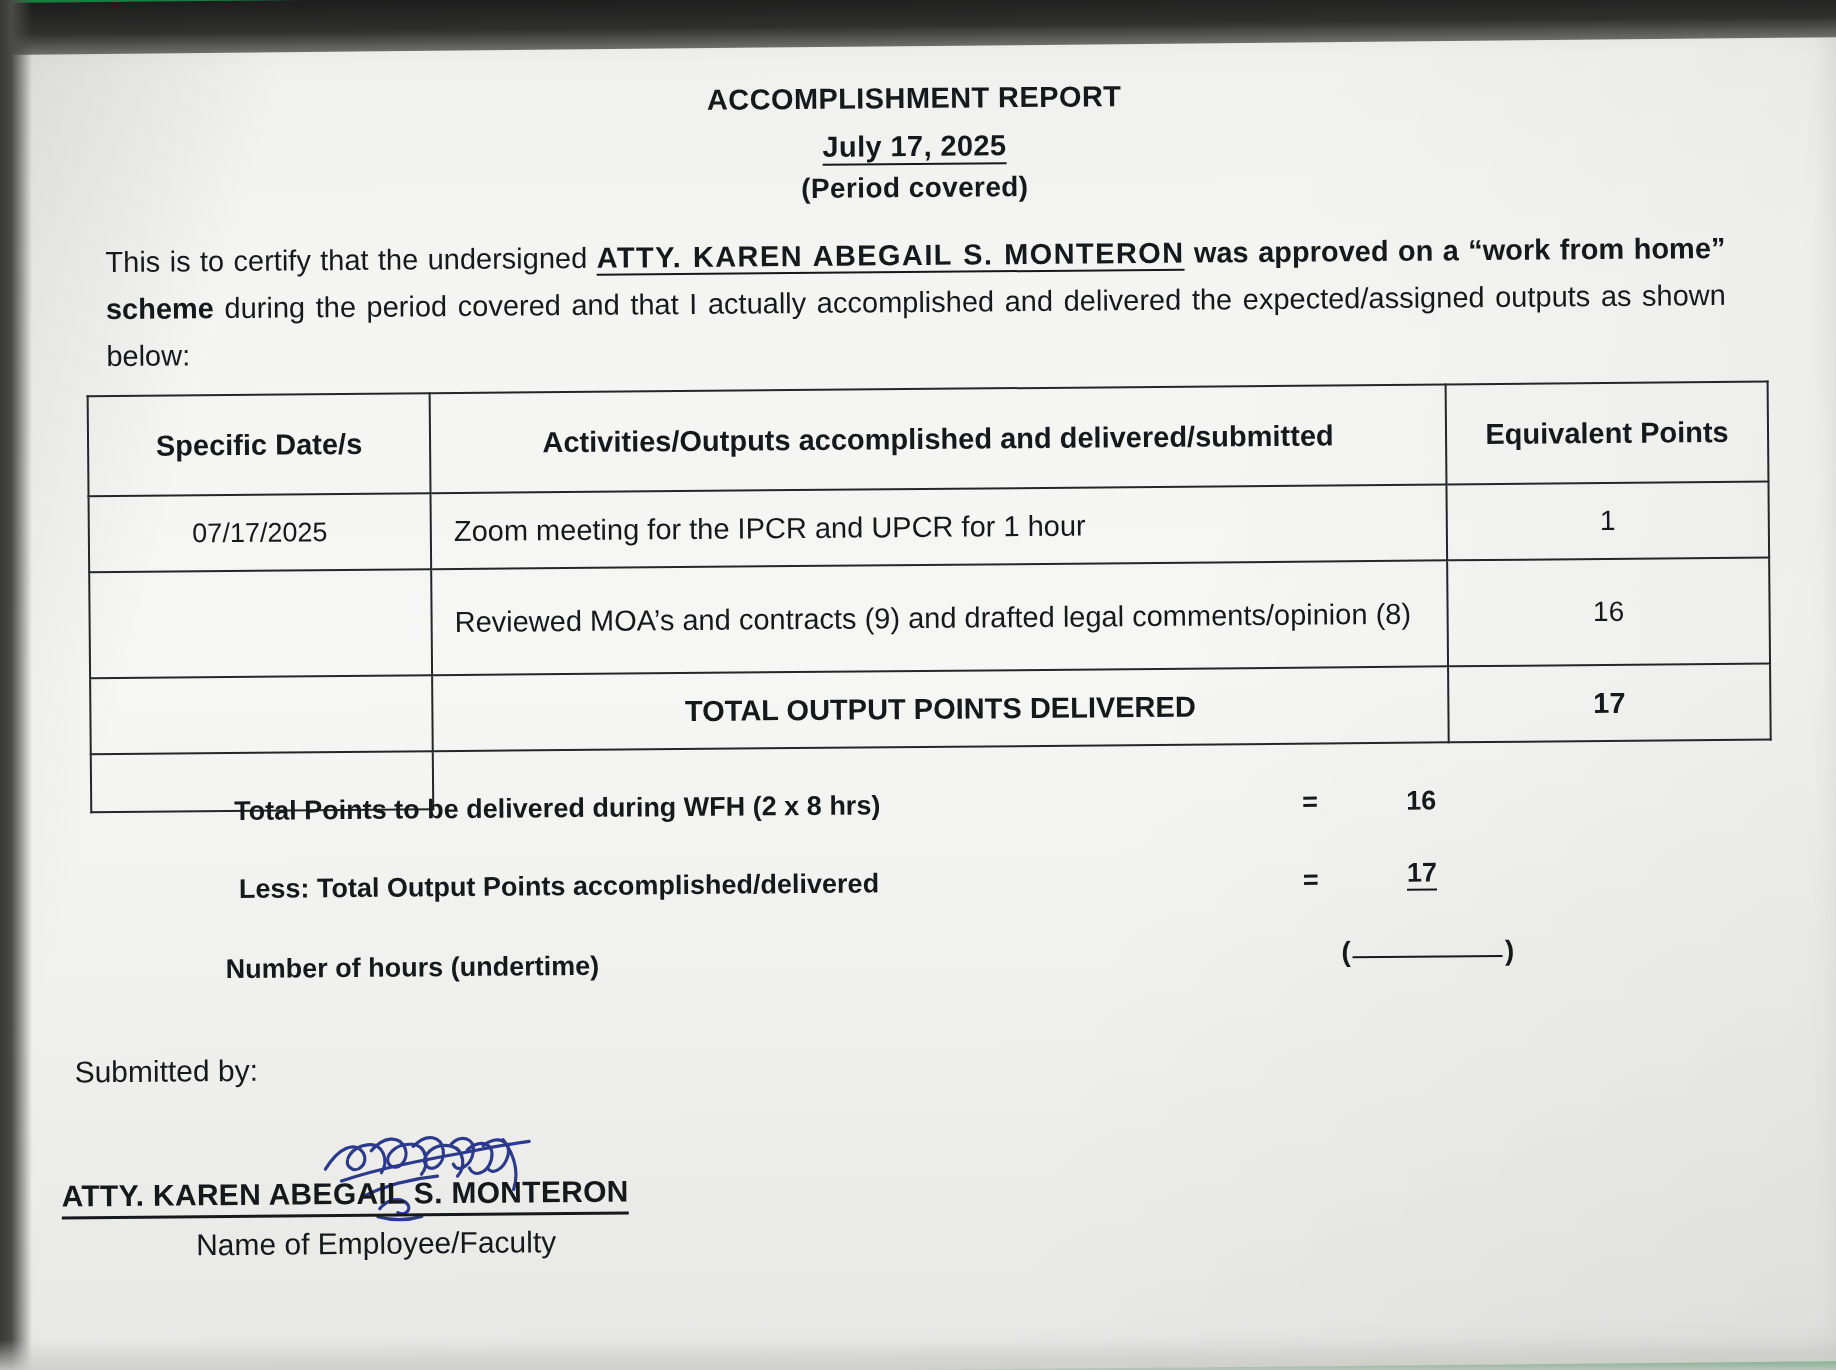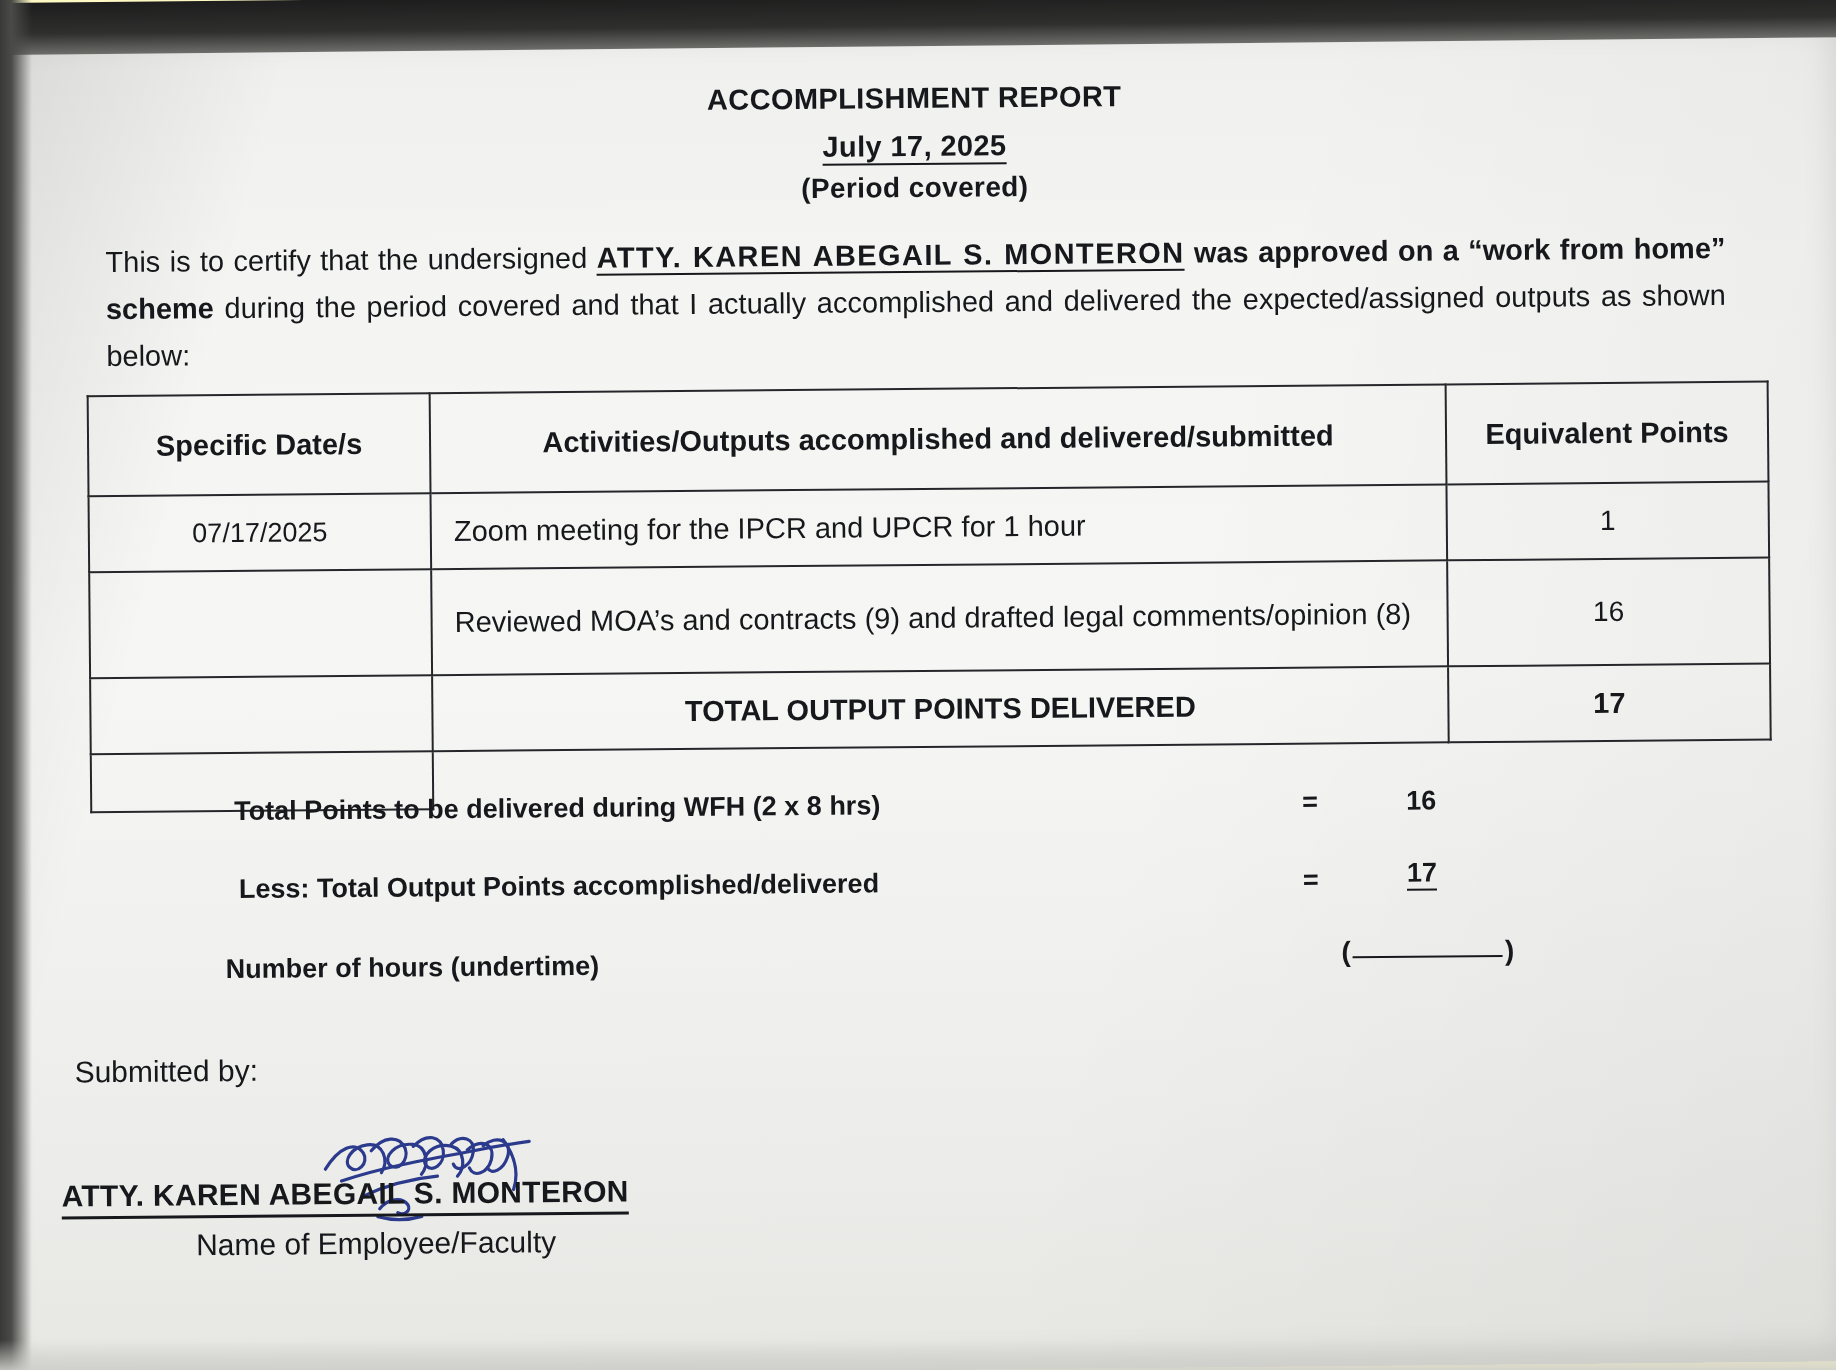--- a/index.html
+++ b/index.html
@@ -11,21 +11,21 @@
     height: 1370px;
     background: #2b2b2b;
     font-family: "Liberation Sans", sans-serif;
     overflow: hidden;
   }
   #page {
     position: absolute;
     left: 0; top: 0;
     width: 1836px;
     height: 1370px;
-    background: #fef9c3;
+    background: #15803d;
   }
   
   #paper {
     position: absolute;
     left: -10px;
     top: 22px;
     width: 1860px;
     height: 1348px;
     background:
       linear-gradient(105deg, rgba(0,0,0,0.10) 0%, rgba(0,0,0,0.0) 14%, rgba(255,255,255,0.0) 60%, rgba(0,0,0,0.045) 100%),

